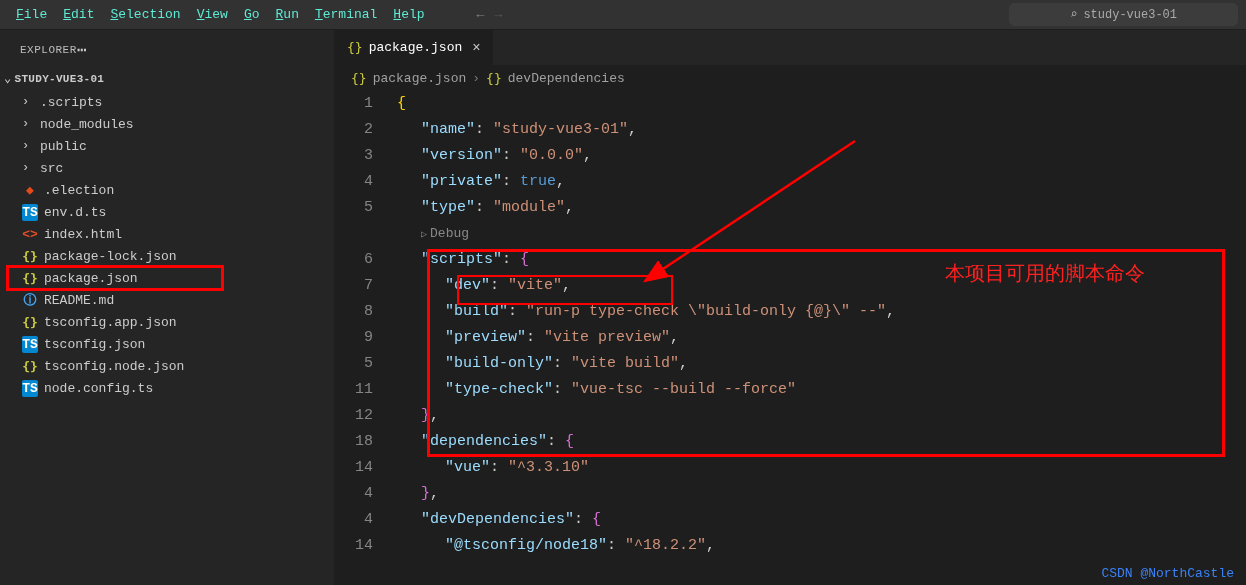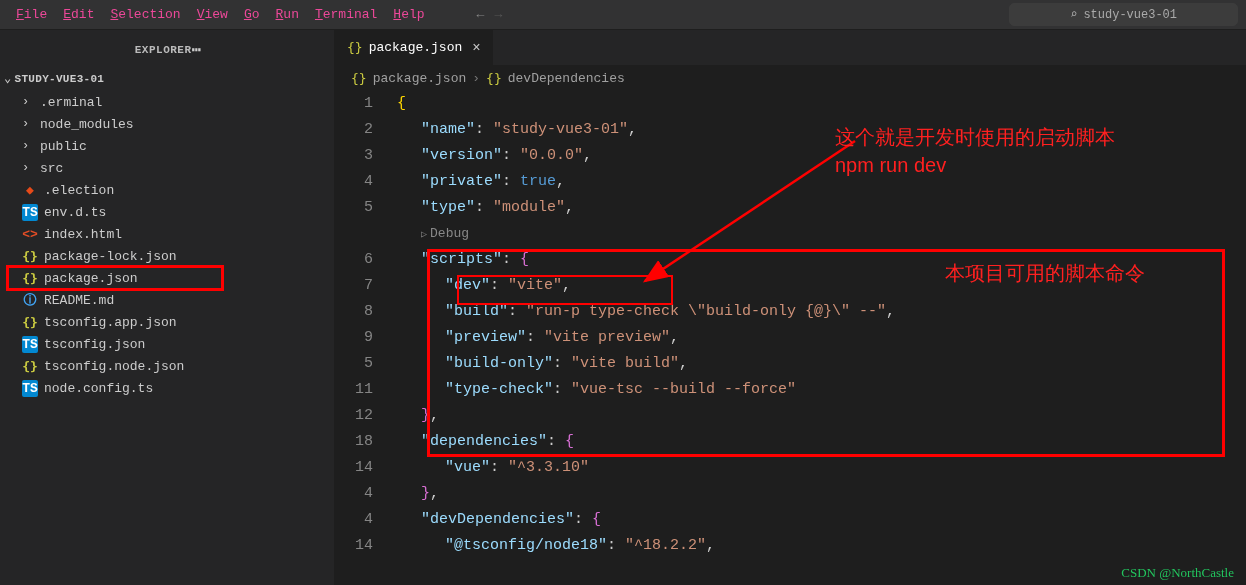--- a/index.html
+++ b/index.html
@@ -19,21 +19,21 @@
   height: 30px;
   background: #323233;
   display: flex;
   align-items: center;
   padding: 0 8px;
   gap: 4px;
   border-bottom: 1px solid #1e1e1e;
 }
 .menu-item {
   padding: 4px 8px;
-  color: #ec4899;
+  color: #5eead4;
   cursor: pointer;
   font-size: 13px;
 }
 .menu-item .mnemonic { text-decoration: underline; }
 .title-search {
   margin-left: auto;
   background: #3c3c3c;
   border: 1px solid #3c3c3c;
   border-radius: 5px;
   padding: 3px 60px;
@@ -60,26 +60,25 @@
 .sidebar {
   width: 335px;
   background: #252526;
   border-right: 1px solid #1e1e1e;
   display: flex;
   flex-direction: column;
 }
 .sidebar-header {
   display: flex;
   align-items: center;
-  justify-content: center;
+  justify-content: flex-start;
   padding: 10px 16px 8px 20px;
   font-size: 11px;
   letter-spacing: 0.5px;
   color: #bbbbbb;
-  font-weight: bold;
 }
 .sidebar-dots { color: #ccc; font-size: 16px; letter-spacing: 2px; cursor:pointer;}
 .project-header {
   display: flex;
   align-items: center;
   padding: 3px 10px 3px 4px;
   font-size: 11px;
   font-weight: 700;
   color: #cccccc;
   letter-spacing: .3px;
@@ -215,23 +214,23 @@
   pointer-events:none;
 }
 .anno-arrow {
   position: absolute;
   pointer-events: none;
 }
 .watermark {
   position: absolute;
   right: 12px;
   bottom: 4px;
-  color: #22c55e;
-  font-size: 13px;
-  font-family: Liberation Serif, serif;
+  color: #3b82f6;
+  font-size: 13px;
+  font-family: Liberation Mono, monospace;
 }
 </style>
 </head>
 <body>
 
 <div class="menubar">
   <div id="menu-items" style="display: flex;">
       <div class="menu-item"><span class="mnemonic">F</span>ile</div>
       <div class="menu-item"><span class="mnemonic">E</span>dit</div>
       <div class="menu-item"><span class="mnemonic">S</span>election</div>
@@ -258,21 +257,21 @@
       <span>EXPLORER</span>
       <span class="sidebar-dots">⋯</span>
     </div>
     <div class="project-header">
       <span class="chev">⌄</span>
       <span>STUDY-VUE3-01</span>
     </div>
     <div class="tree" id="tree">
         <div class="tree-item folder">
           <span class="chev">›</span>
-          <span>.erminal</span>
+          <span>.scripts</span>
         </div>
         <div class="tree-item folder">
           <span class="chev">›</span>
           <span>node_modules</span>
         </div>
         <div class="tree-item folder">
           <span class="chev">›</span>
           <span>public</span>
         </div>
         <div class="tree-item folder">
@@ -366,24 +365,20 @@
 
       <svg class="anno-arrow" style="left:290px; top:40px; width:250px; height:160px;">
         <defs>
           <marker id="arrowhead" markerWidth="10" markerHeight="8" refX="9" refY="4" orient="auto">
             <polygon points="0 0, 10 4, 0 8" fill="#ff0000"></polygon>
           </marker>
         </defs>
         <line x1="230" y1="10" x2="20" y2="150" stroke="#ff0000" stroke-width="2.5" marker-end="url(#arrowhead)"></line>
       </svg>
 
-      <div class="anno-text" style="left:500px; top:32px;">
-        <div>这个就是开发时使用的启动脚本</div>
-        <div>npm run dev</div>
-      </div>
       <div class="anno-text" style="left:610px; top:168px;">
         <span>本项目可用的脚本命令</span>
       </div>
     </div>
   </div>
 </div>
 
 <div class="watermark">CSDN @NorthCastle</div>
 
 </body></html>

